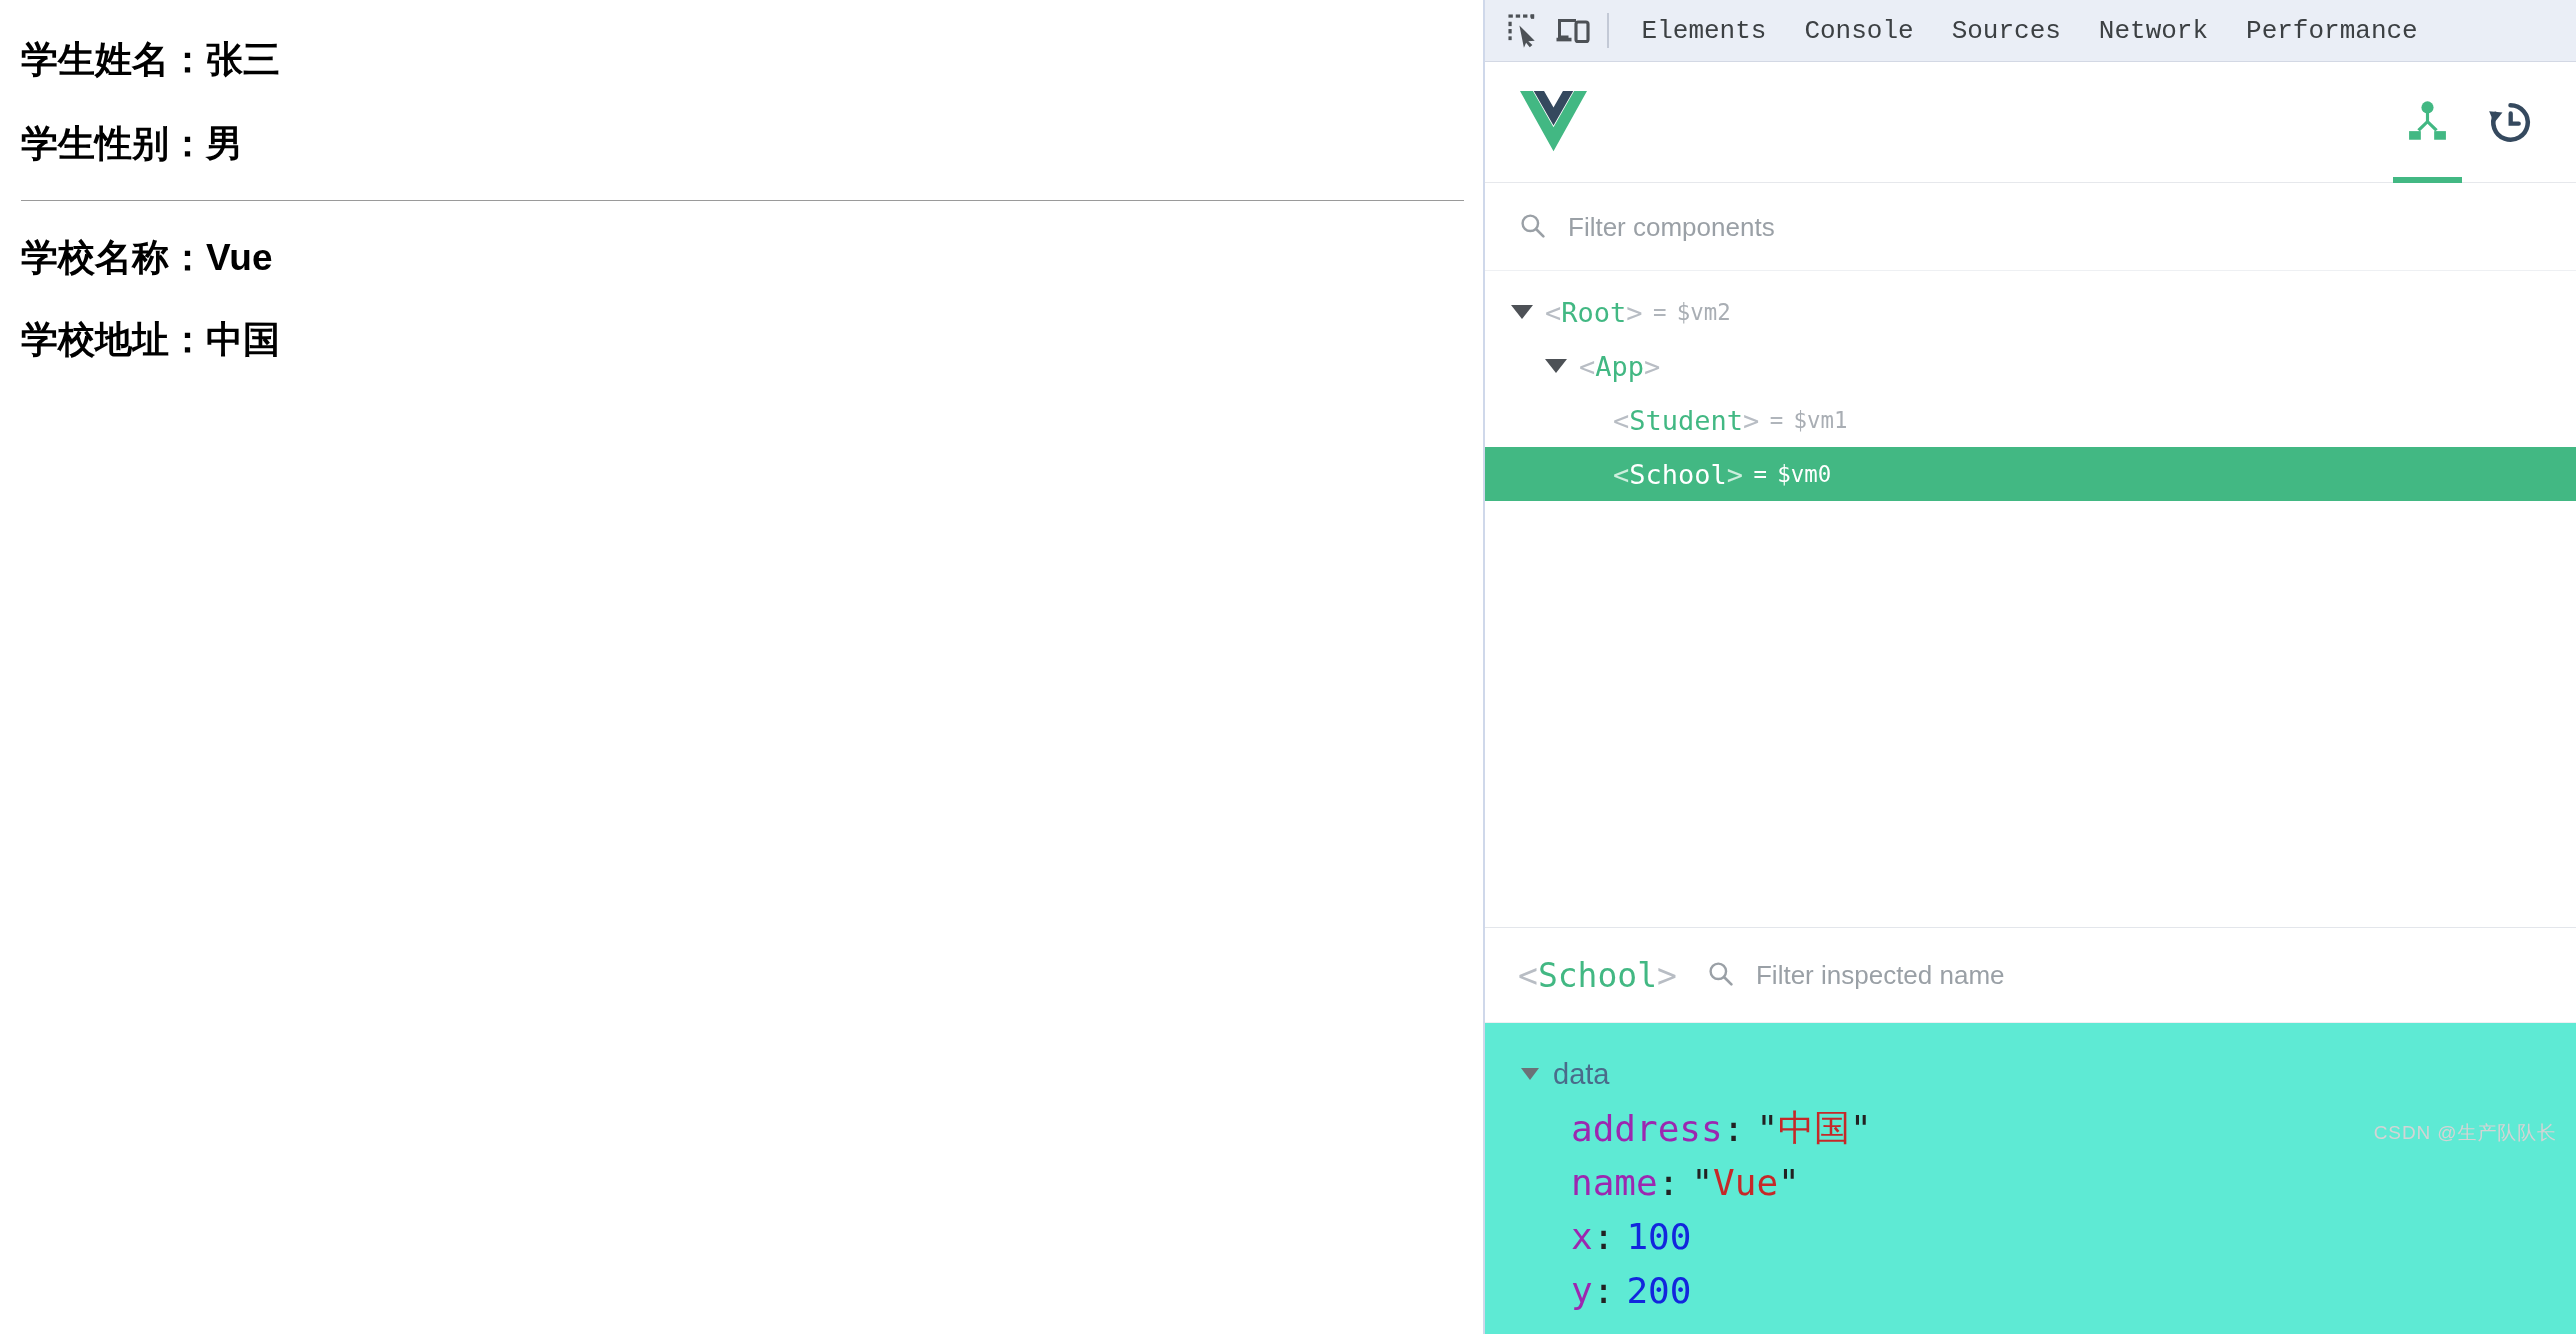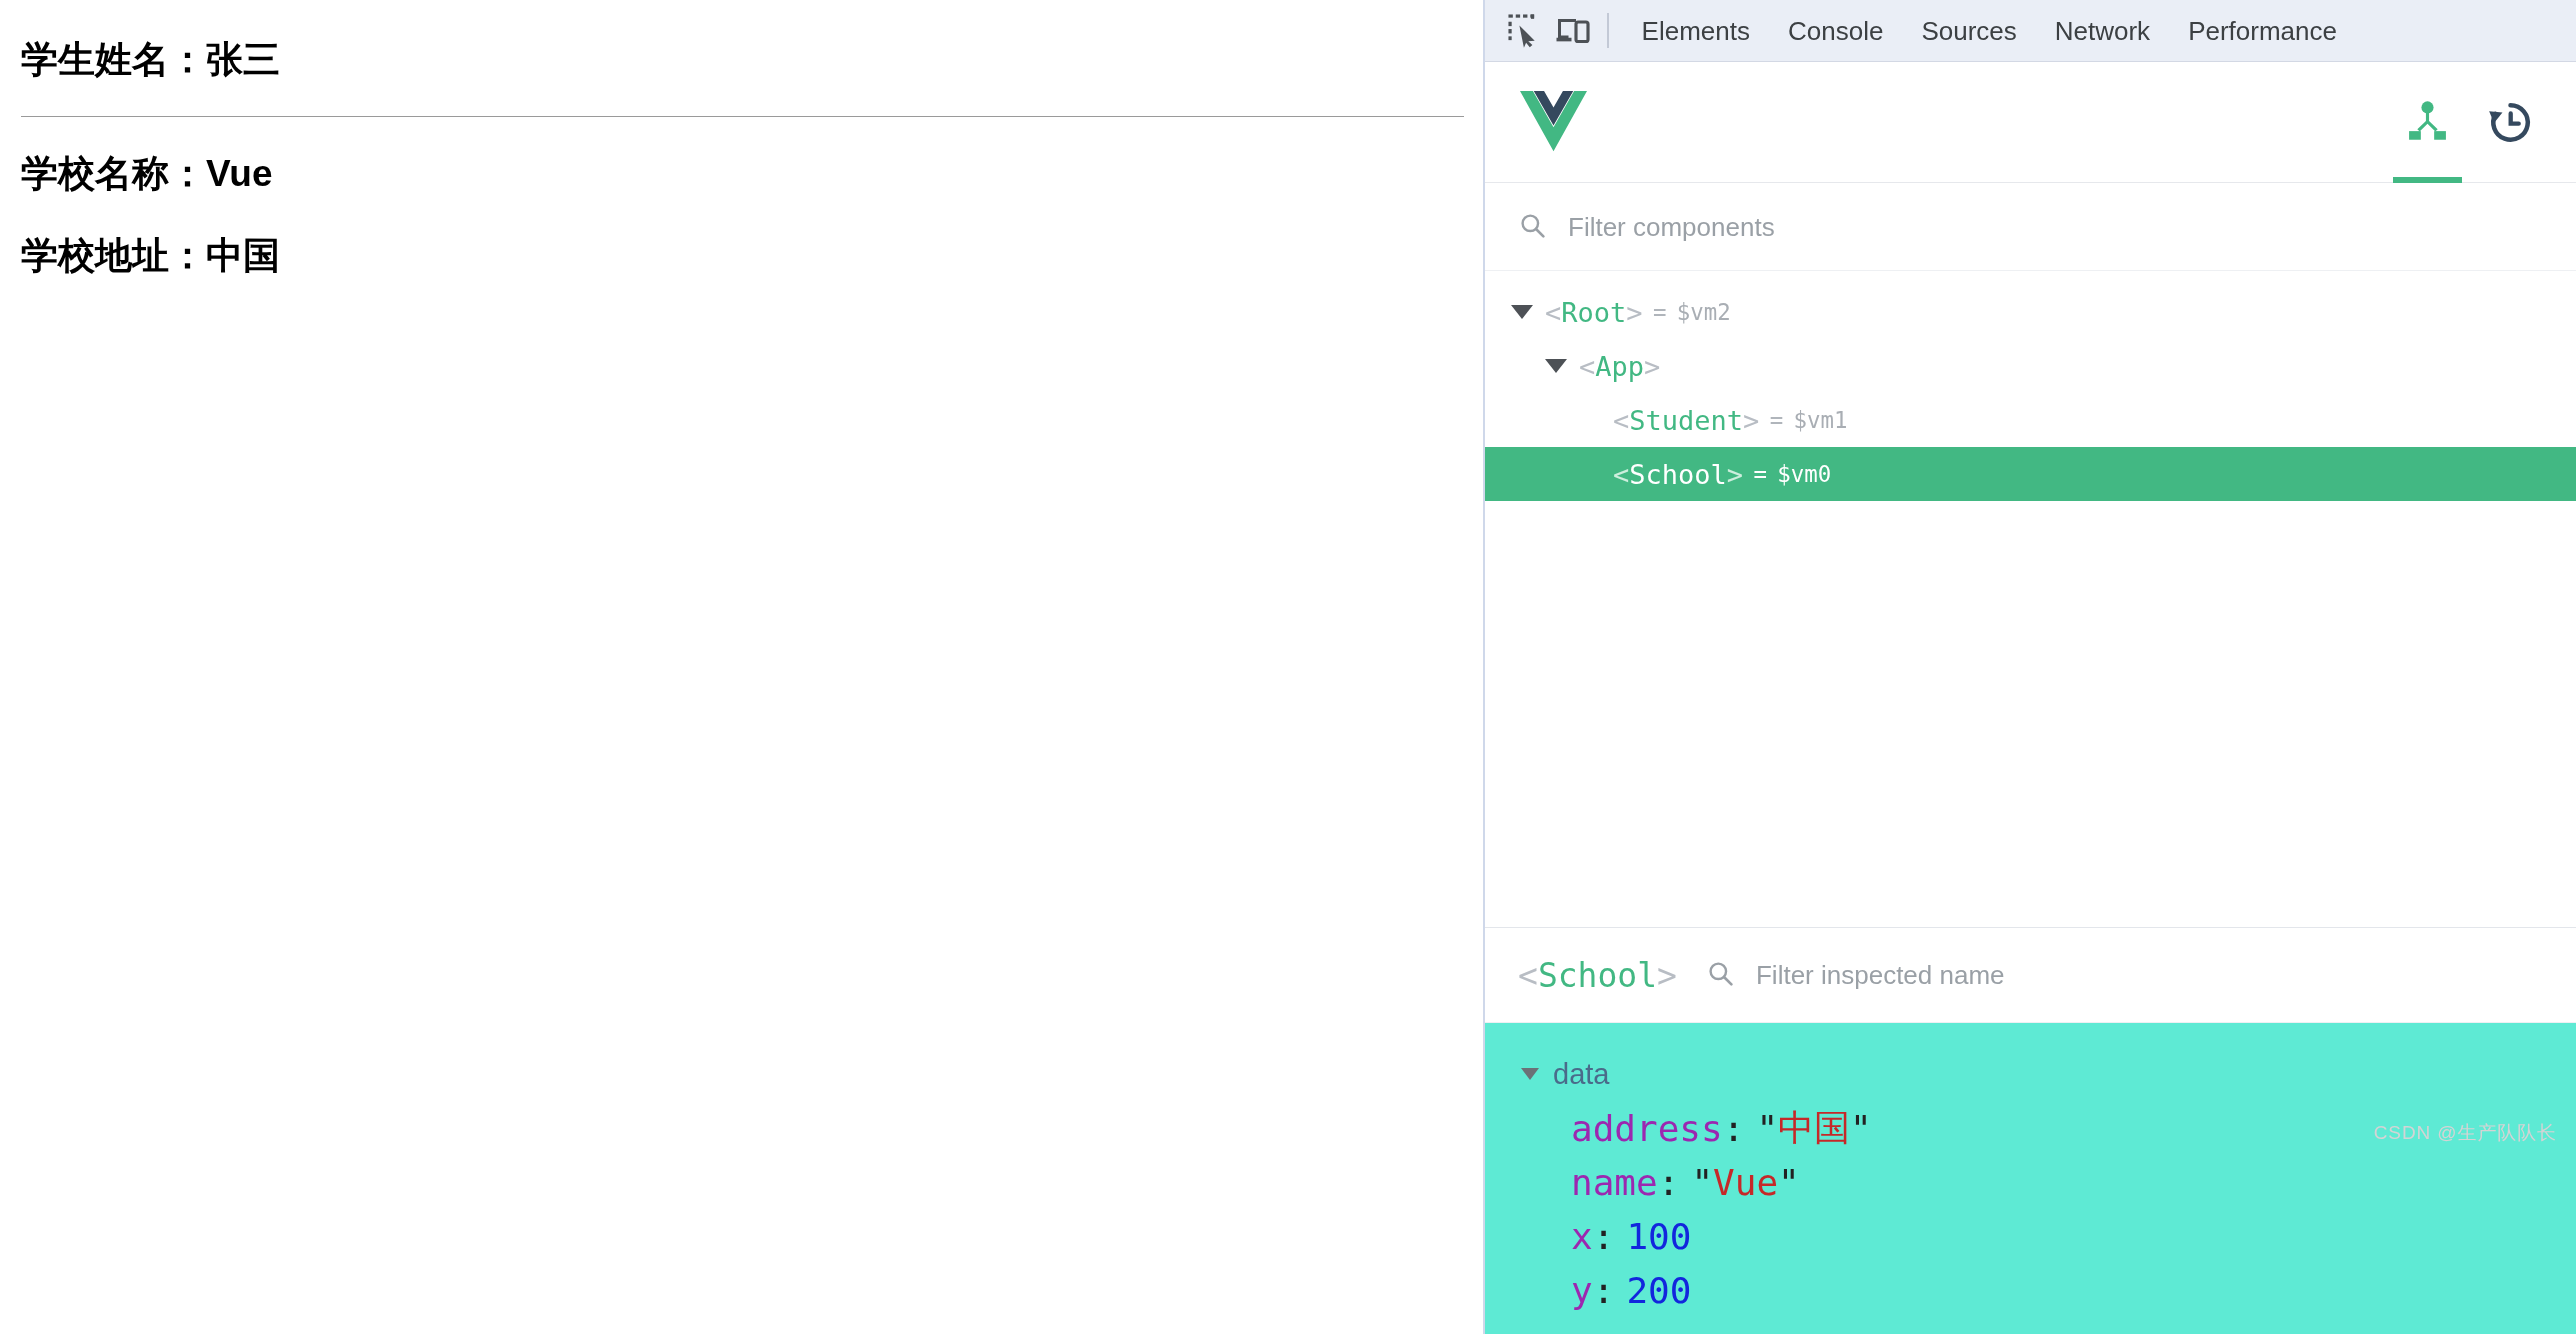--- a/index.html
+++ b/index.html
@@ -65,20 +65,21 @@
     background: #c3c9d6;
     margin: 0 14px 0 10.4px;
   }
   .dt-tab {
     font-size: 26px;
     color: #3c4043;
     padding: 0 19px;
     white-space: nowrap;
     cursor: pointer;
     line-height: 1;
+    font-family: Liberation Mono, monospace;
   }
 
   
   .vd-header {
     height: 121px; min-height: 121px;
     background: #ffffff;
     border-bottom: 1.7px solid #e6e8ec;
     display: flex; align-items: center;
     padding: 0 24px 0 35px;
     position: relative;
@@ -210,20 +211,23 @@
 </head>
 <body>
 
 <div id="root">
 
   <div class="page-pane">
 
     <div class="student-block">
       <div class="content-line">
         <span>学生姓名：</span><span>张三</span>
+      </div>
+      <div class="content-line">
+        <span>学生性别：</span><span>男</span>
       </div>
     </div>
 
     <hr class="page-divider">
 
     <div class="school-block">
       <div class="content-line">
         <span>学校名称：</span><span>Vue</span>
       </div>
       <div class="content-line">

